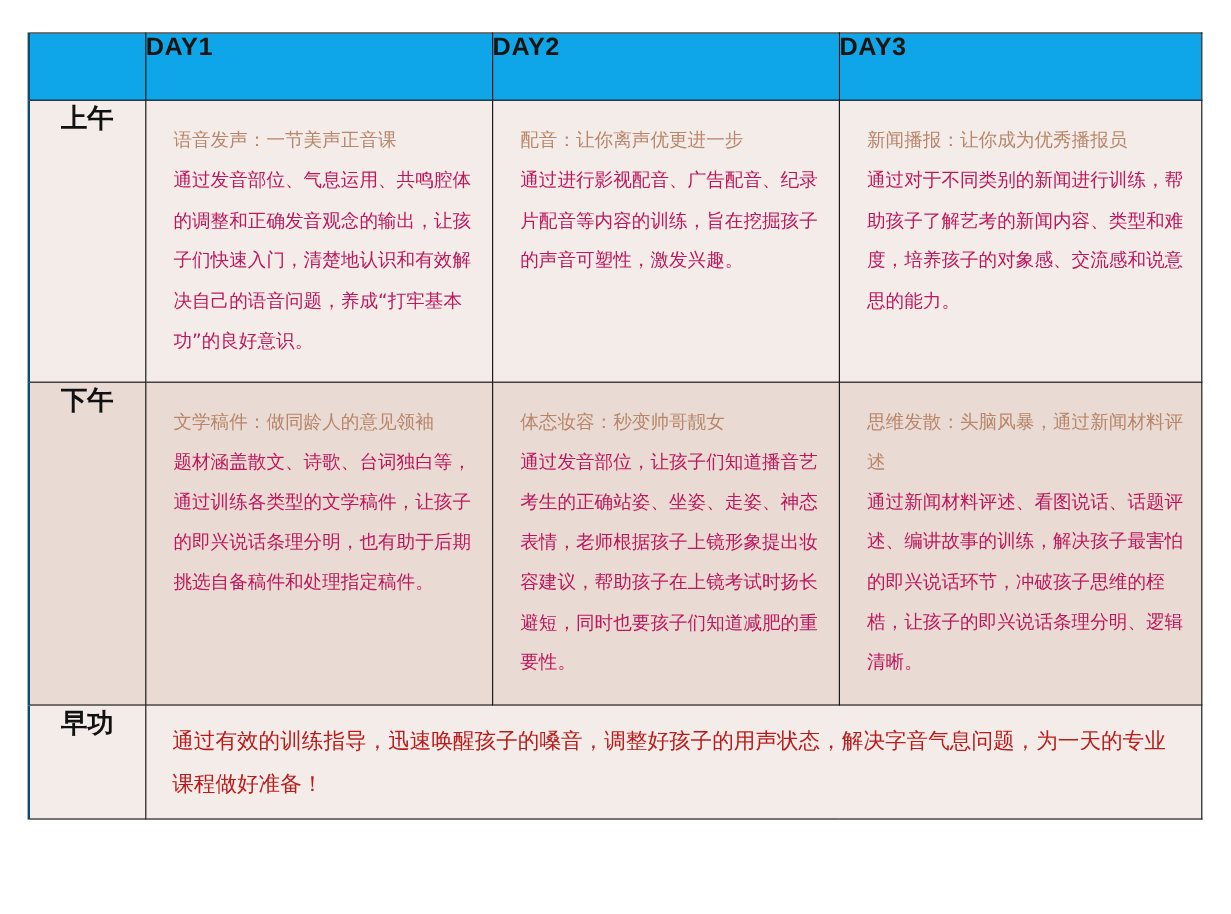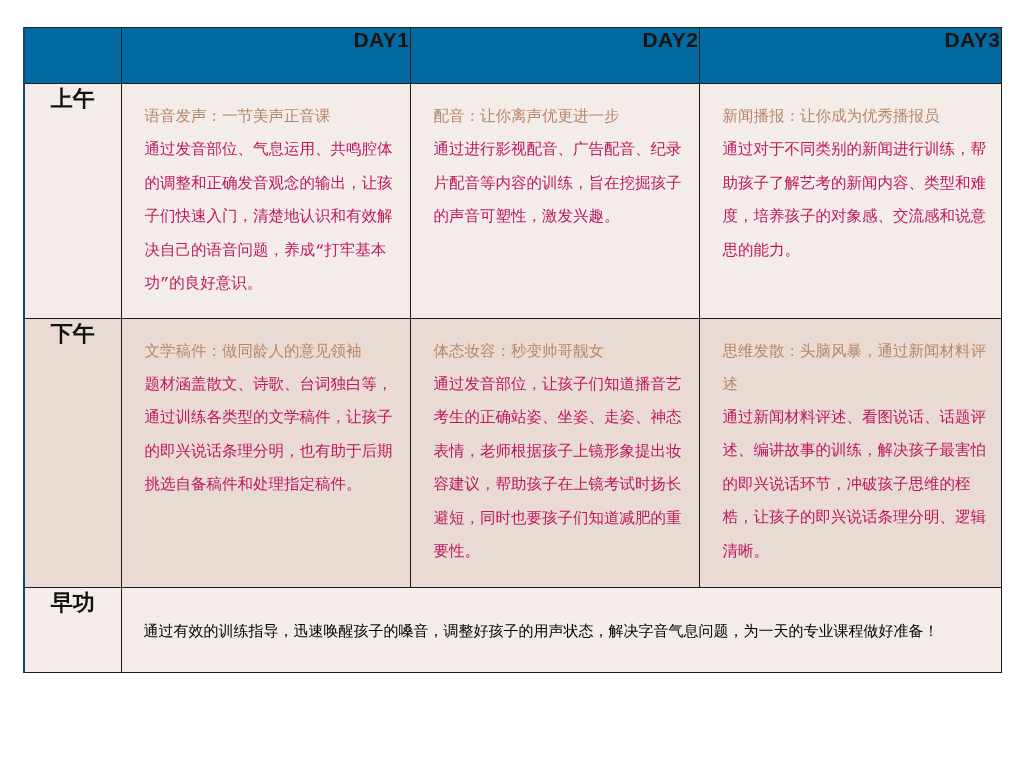--- a/index.html
+++ b/index.html
@@ -9,34 +9,34 @@
     position:absolute; left:23px; top:27px; width:977px;
     border-collapse:collapse; table-layout:fixed;
   }
   table.schedule td, table.schedule th {
     border:1.5px solid #1c1c1c; padding:0; vertical-align:top;
   }
   table.schedule tr:first-child th { border-top:1.5px solid #222; }
   table.schedule td:first-child, table.schedule th:first-child { border-left:2px solid #0c4a6e;font-family:Liberation Mono, monospace; }
   col.c0 { width:97px; } col.c1 { width:289px; } col.c2 { width:289px; } col.c3 { width:302px; }
   thead th {
-    background:#0369a1; height:55px; vertical-align:middle;
+    background:#0ea5e9; height:55px; vertical-align:middle;
     font-family:"Liberation Sans", sans-serif; font-weight:bold; font-size:21px; color:#1a1410;
-    text-align:right; letter-spacing:0.5px;
+    text-align:left; letter-spacing:0.5px;
   }
   thead th + th { border-left:1.5px solid #f3e6da; }
   tr.light td { background:#f4ece9; }
   tr.dark td { background:#e9dbd4; }
   td.rowhead {
     vertical-align:middle; text-align:center; font-weight:bold; font-size:22px; color:#111;
   }
-  .cell { padding:17px 14px 16px 23px;font-family:Liberation Mono, monospace; }
+  .cell { padding:17px 14px 16px 23px; }
   .cell-title { color:#b8866a; font-size:15.5px; line-height:33px; }
   .cell-body { font-size:15.5px; line-height:33.5px; color:#be185d; }
-  .wide { padding:12px 16px 10px 22px; font-size:15px; line-height:36px; color:#000000; }
+  .wide { padding:12px 16px 10px 22px; font-size:18px; line-height:36px; color:#b91c1c; }
   .wide.center { display:flex; align-items:center; height:67px; padding:0 16px 0 22px; }
   tr.r1 td { height:231px; }
   tr.r2 td { height:268px; }
   tr.r3 td { height:84px; }
   tr.r4 td { height:66px; }
   .wide-cell { vertical-align:middle !important; }
 </style>
 </head>
 <body>
 

